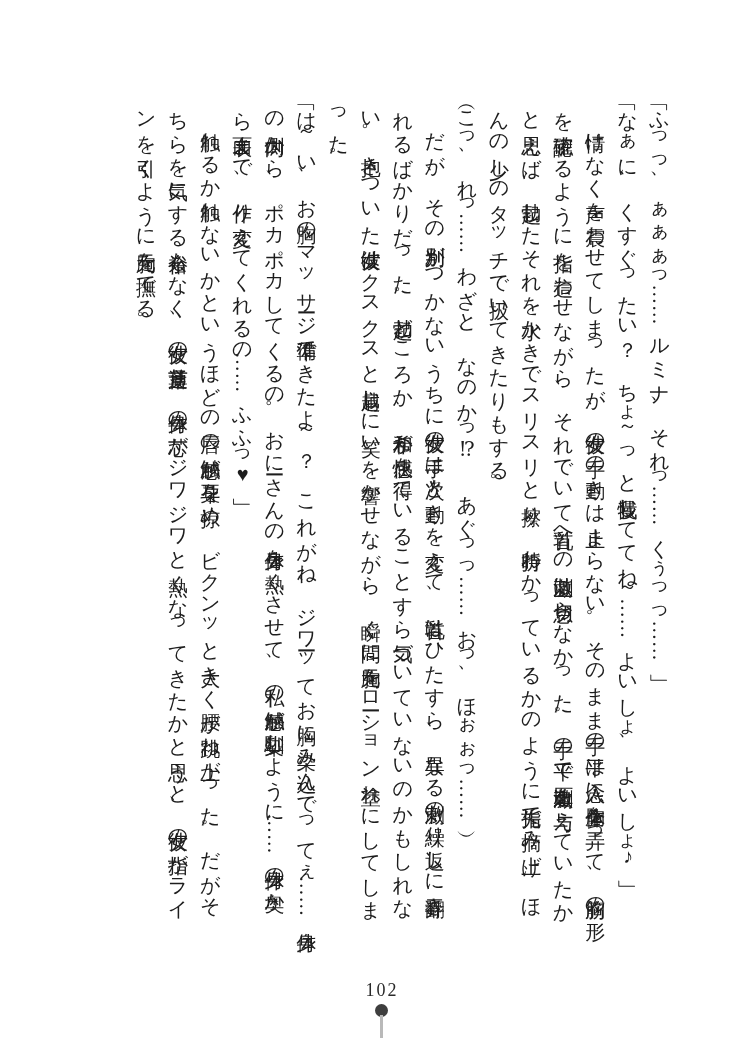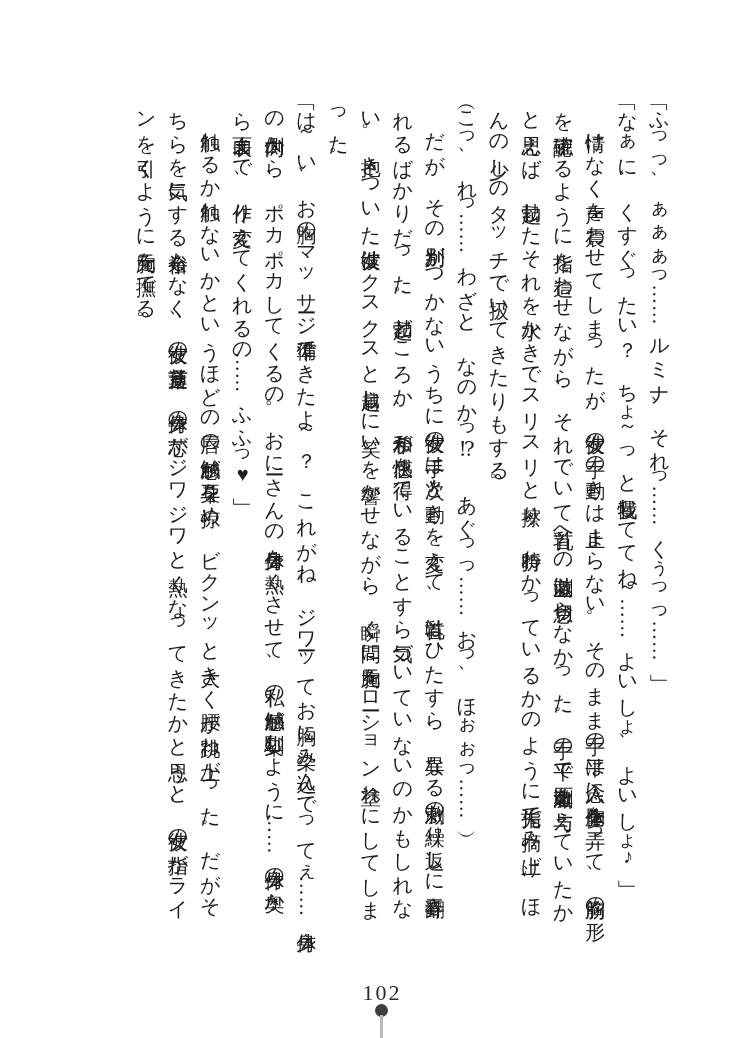--- a/index.html
+++ b/index.html
@@ -38,21 +38,21 @@
   }
   .text-area p.indent {
     text-indent: 20.4px;
   }
   .page-number {
     position: absolute;
     top: 980px;
     left: 382px;
     transform: translateX(-50%);
     font-family: "Liberation Serif", "DejaVu Serif", serif;
-    font-size: 22px;
+    font-size: 18px;
     letter-spacing: 2px;
     color: #2a2a2a;
     white-space: nowrap;
   }
   .pin-marker {
     position: absolute;
     left: 0;
     top: 0;
     width: 736px;
     height: 1038px;

